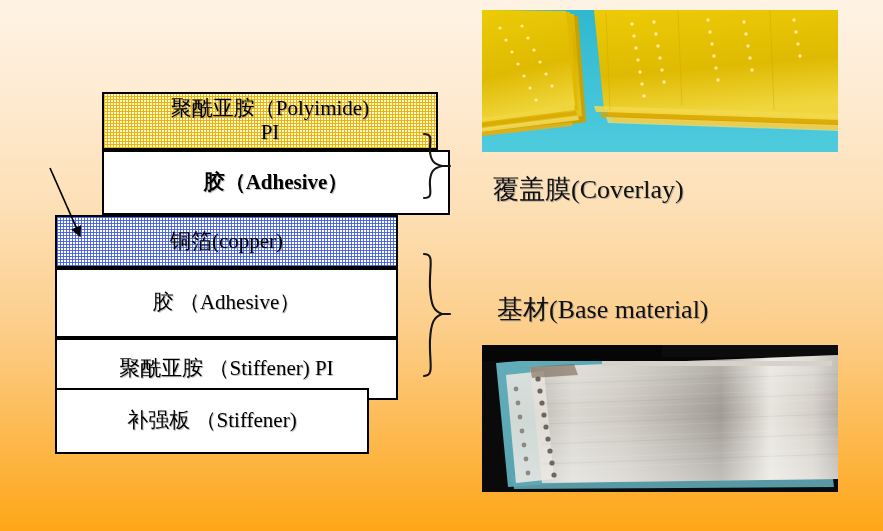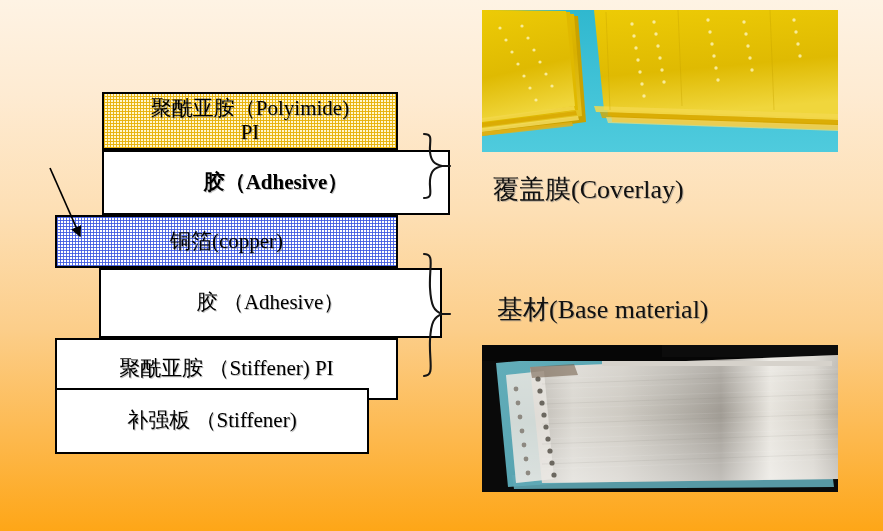--- a/index.html
+++ b/index.html
@@ -91,34 +91,34 @@
   }
   .photo svg { display: block; }
 </style>
 </head>
 <body>
 
 <div id="slide">
 
   <div>
 
-    <div class="layer fill-pi" style="left:102px; top:92px; width:296px; height:58px;">
+    <div class="layer fill-pi" style="left:102px; top:92px; width:336px; height:58px;">
       <span class="txt">聚酰亚胺（Polyimide)
 PI</span>
     </div>
 
     <div class="layer" style="left:102px; top:150px; width:348px; height:65px;font-weight:bold;">
       <span class="txt">胶（Adhesive）</span>
     </div>
 
     <div class="layer fill-cu" style="left:55px; top:215px; width:343px; height:53px;justify-content:center;">
       <span class="txt">铜箔(copper)</span>
     </div>
 
-    <div class="layer" style="left:55px; top:268px; width:343px; height:70px;margin-left:44px;">
+    <div class="layer" style="left:55px; top:268px; width:343px; height:70px;">
       <span class="txt">胶 （Adhesive）</span>
     </div>
 
     <div class="layer" style="left:55px; top:338px; width:343px; height:62px;">
       <span class="txt">聚酰亚胺 （Stiffener) PI</span>
     </div>
 
     <div class="layer" style="left:55px; top:388px; width:314px; height:66px;">
       <span class="txt">补强板 （Stiffener)</span>
     </div>

